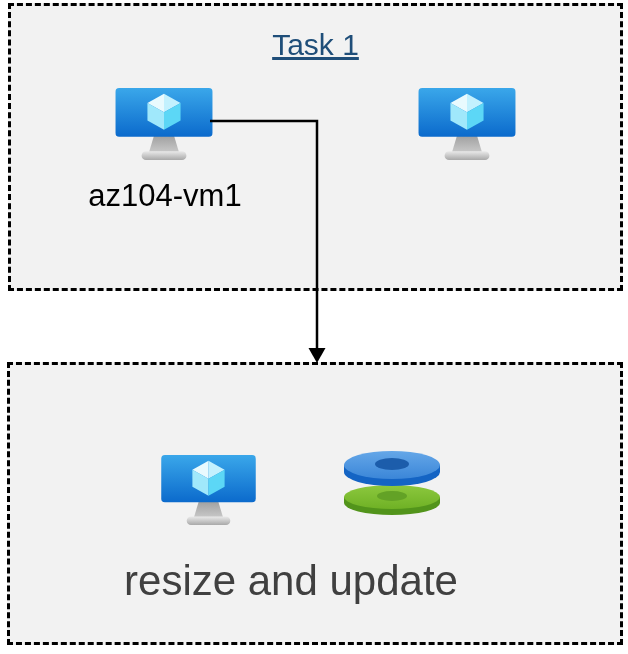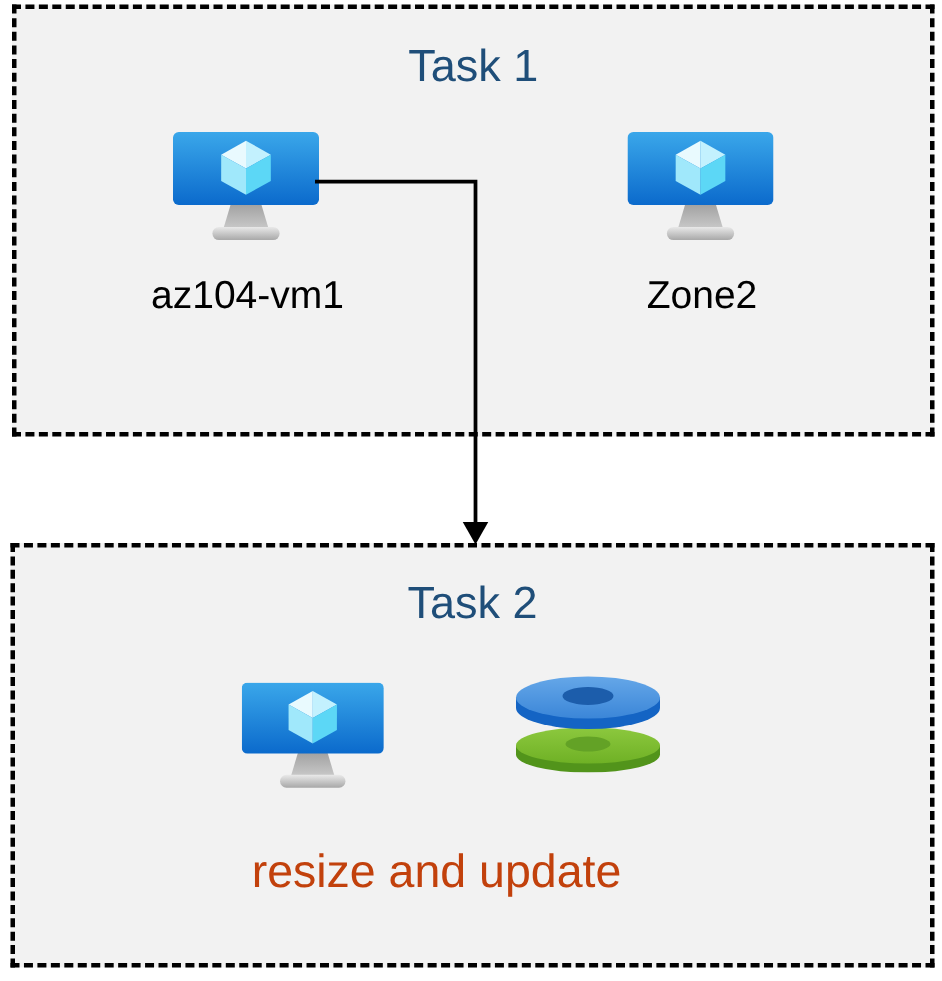--- a/index.html
+++ b/index.html
@@ -10,31 +10,31 @@
   .task-box{
     position:absolute;background:#f2f2f2;border:3px dashed #000000;
     box-sizing:border-box;
   }
   .task-box.t1{left:8px;top:3px;width:615px;height:288px;}
   .task-box.t2{left:7px;top:362px;width:616px;height:283px;}
   .task-title{
     position:absolute;left:0;width:100%;text-align:center;
     color:#1f4e79;font-size:30px;line-height:34px;
   }
-  .t1 .task-title{top:22px;}
+  .t1 .task-title{top:22px;text-decoration:underline;}
   .t2 .task-title{top:21px;}
   .vm-icon{position:absolute;}
   .vm-label{
     position:absolute;transform:translateX(-50%);
-    text-align:center;color:#000000;font-size:26px;line-height:40px;
+    text-align:center;color:#000000;font-size:31px;line-height:40px;
     white-space:nowrap;
   }
   .caption{
     position:absolute;transform:translateX(-50%);white-space:nowrap;
-    color:#c2410c;font-size:31px;line-height:34px;
+    color:#404040;font-size:42px;line-height:34px;
   }
   .connector{
     position:absolute;left:0;top:0;width:628px;height:654px;
     pointer-events:none;z-index:5;
   }
   .defs-holder{position:absolute;width:0;height:0;overflow:hidden;}
 </style>
 </head>
 <body>
 
@@ -95,26 +95,24 @@
       <use href="#vm-icon"></use>
     </svg>
     <div class="vm-label" style="left:154px;top:170px">
       <div>az104-vm1</div>
     </div>
 
     <svg class="vm-icon" style="left:407px;top:82px" width="98" height="74" viewBox="0 0 100 76">
       <use href="#vm-icon"></use>
     </svg>
     <div class="vm-label" style="left:457px;top:170px">
-      <div>Zone2</div>
     </div>
   </div>
 
   <div class="task-box t2">
-    <div class="task-title">Task 2</div>
 
     <svg class="vm-icon" style="left:151px;top:90px" width="95" height="72" viewBox="0 0 100 76">
       <use href="#vm-icon"></use>
     </svg>
 
     <svg class="vm-icon" style="left:333px;top:84px" width="98" height="66" viewBox="0 0 98 66">
       <use href="#disks-icon"></use>
     </svg>
 
     <div class="caption" style="left:281px;top:199px">resize and update</div>

